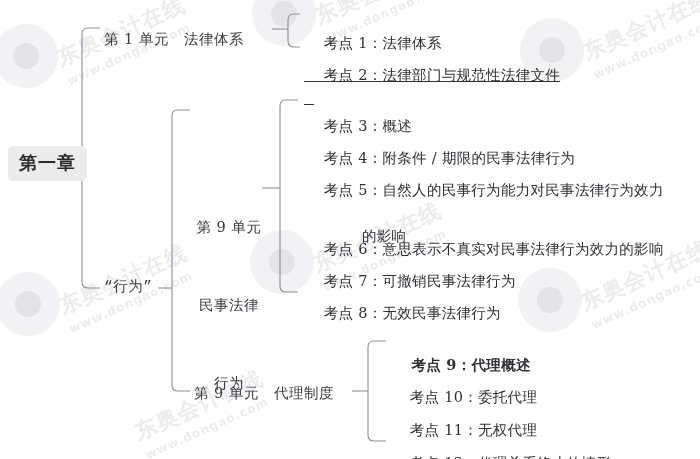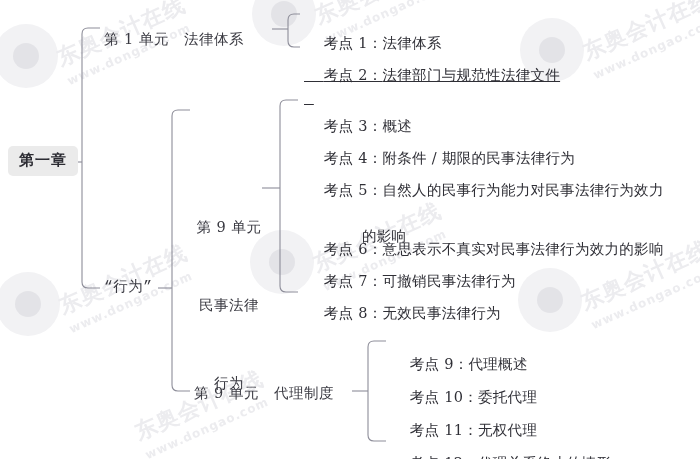--- a/index.html
+++ b/index.html
@@ -67,21 +67,21 @@
     color: #33333a;
     white-space: pre;
   }
 
   #root-node {
     left: 8px;
     top: 146px;
     padding: 5px 11px 6px 11px;
     background: #ebebeb;
     border-radius: 5px;
-    font-size: 15px;
+    font-size: 18px;
     font-weight: bold;
     color: #2b2b32;
     letter-spacing: 1px;
     font-family: "DejaVu Sans", "Liberation Sans", sans-serif;
   }
 
   .branch-label {
     font-size: 14.5px;
     color: #3a3a42;
     letter-spacing: 0.5px;
@@ -212,21 +212,21 @@
   <div class="node leaf" style="left:304px; top:215px;">
     <span>考点 6：</span><span>意思表示不真实对民事法律行为效力的影响</span>
   </div>
   <div class="node leaf" style="left:304px; top:247px;">
     <span>考点 7：</span><span>可撤销民事法律行为</span>
   </div>
   <div class="node leaf" style="left:304px; top:279px;">
     <span>考点 8：</span><span>无效民事法律行为</span>
   </div>
 
-  <div class="node leaf" style="left:390px; top:330px;">
+  <div class="node leaf" style="left:390px; top:330px;font-weight:bold;">
     <span>考点 9：</span><span>代理概述</span>
   </div>
   <div class="node leaf" style="left:390px; top:363px;">
     <span>考点 10：</span><span>委托代理</span>
   </div>
   <div class="node leaf" style="left:390px; top:396px;">
     <span>考点 11：</span><span>无权代理</span>
   </div>
   <div class="node leaf" style="left:390px; top:429px;">
     <span>考点 12：</span><span>代理关系终止的情形</span>

